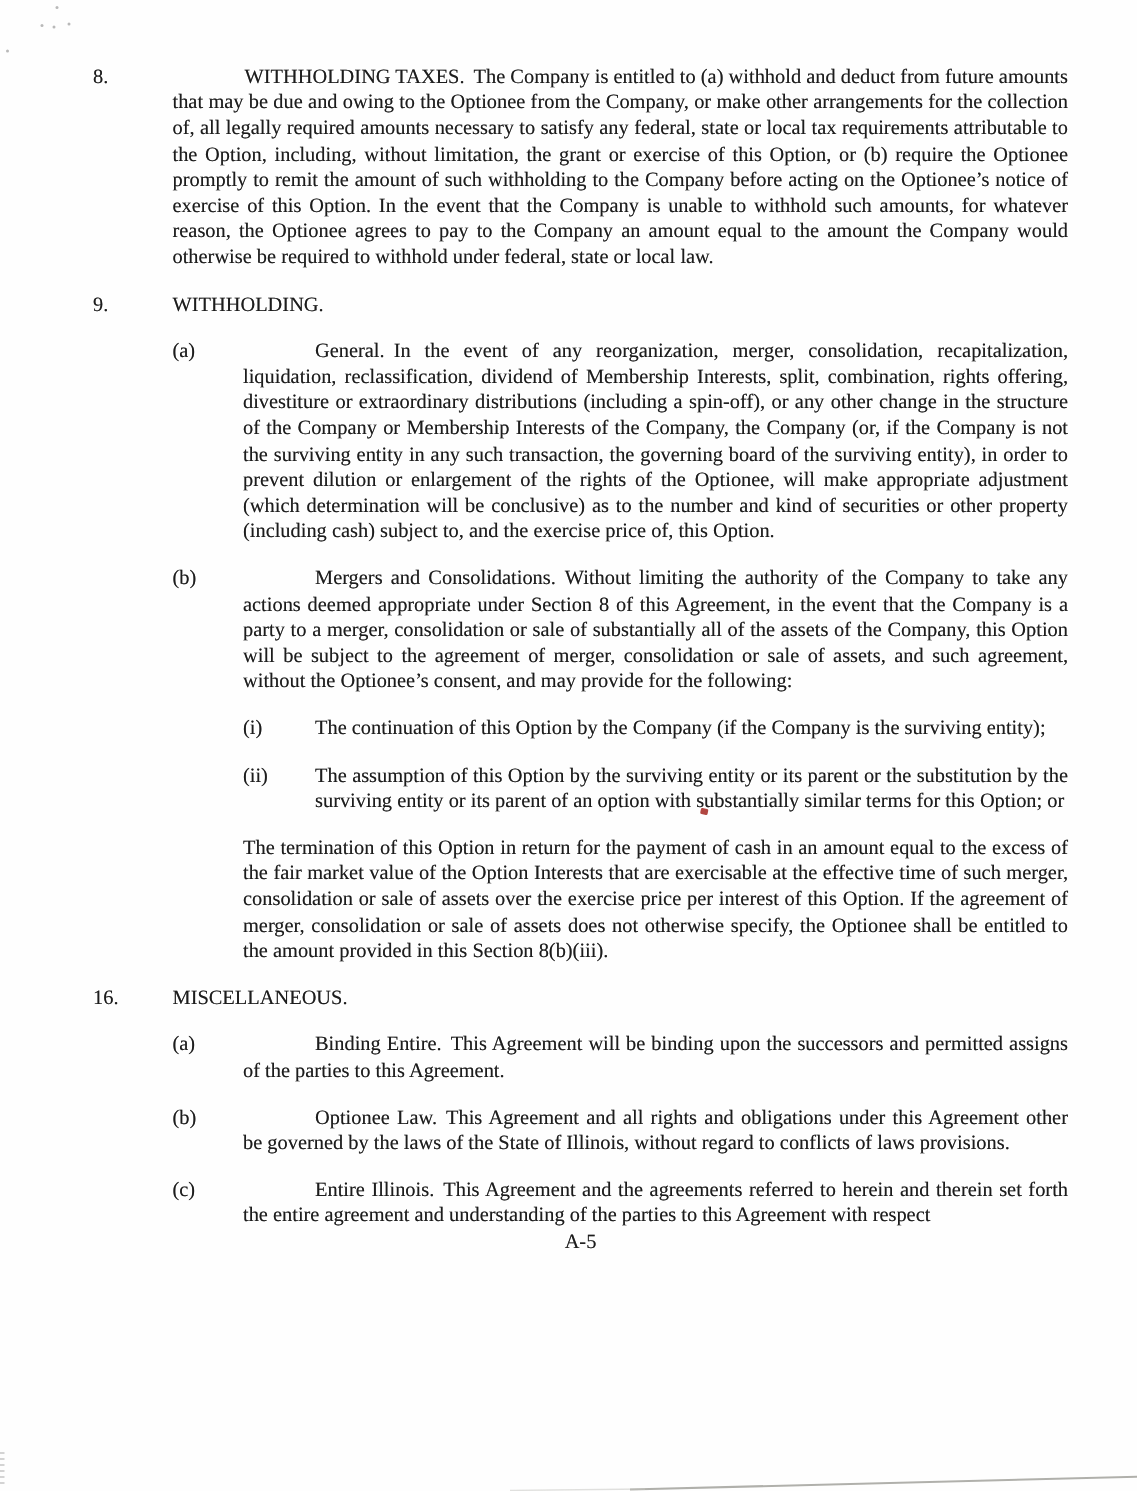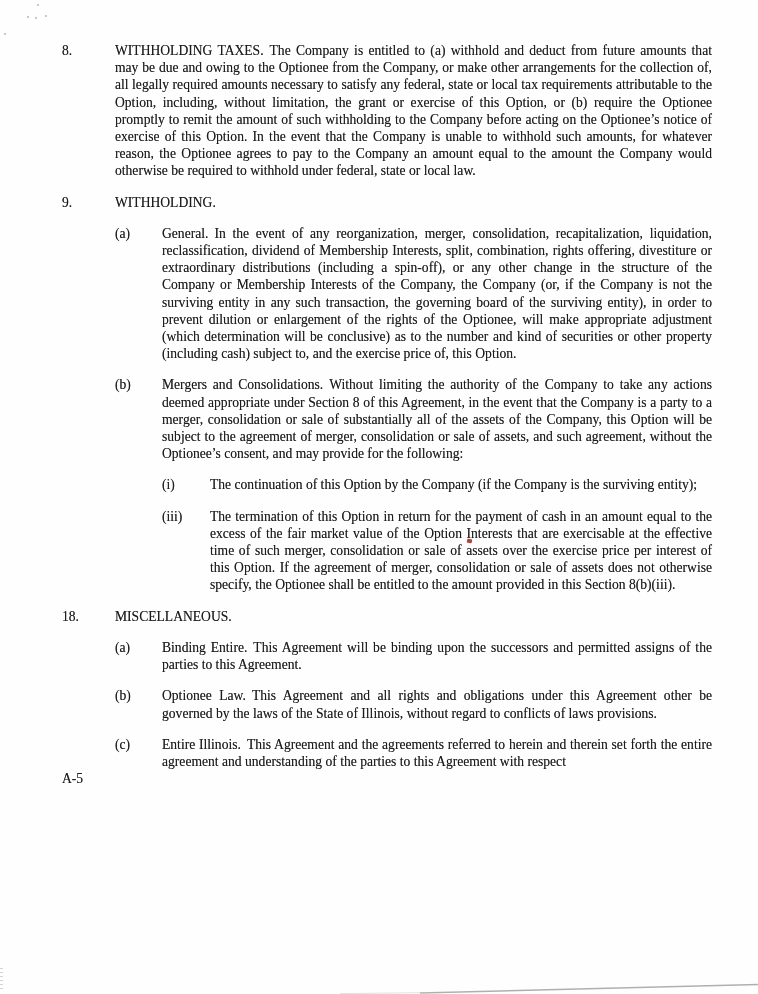--- a/index.html
+++ b/index.html
@@ -25,23 +25,23 @@
   .num   { width: 53px; flex: none; }
   .marker{ width: 47px; flex: none; }
   .imark { width: 48px; flex: none; }
   .sub   { margin-left: 53px; }
   .item  { margin-left: 100px; }
   .body  { flex: 1; text-align: justify; }
   .u {
     text-underline-offset: 2px;
     text-decoration-thickness: 1px;
   }
-  .lbl { margin-right: 6px; }
+  .lbl { margin-right: 6px; margin-left: 48px; }
   .footer {
-    text-align: left;
+    text-align: center;
     font-size: 13.6px;
     line-height: 17.2px;
     color: #1d1d1d;
     text-shadow: 0 0 0.4px rgba(20,20,20,0.55);
   }
   
   .speck {
     position: absolute;
     background: #b9b9b9;
     border-radius: 50%;
@@ -95,28 +95,31 @@
     <div class="row sub">
       <div class="marker">(b)</div>
       <div class="body"><span class="u lbl">Mergers and Consolidations.</span><span>Without limiting the authority of the Company to take any actions deemed appropriate under </span><span class="u">Section 8</span><span> of this Agreement, in the event that the Company is a party to a merger, consolidation or sale of substantially all of the assets of the Company, this Option will be subject to the agreement of merger, consolidation or sale of assets, and such agreement, without the Optionee’s consent, and may provide for the following:</span></div>
     </div>
 
     <div class="row item">
       <div class="imark">(i)</div>
       <div class="body">The continuation of this Option by the Company (if the Company is the surviving entity);</div>
     </div>
 
+    <div class="row item">
+      <div class="imark">(ii)</div>
+      <div class="body">The assumption of this Option by the surviving entity or its parent or the substitution by the surviving entity or its parent of an option with substantially similar terms for this Option; or</div>
+    </div>
 
     <div class="row item">
-      <div class="imark">(iii)</div>
       <div class="body"><span>The termination of this Option in return for the payment of cash in an amount equal to the excess of the fair market value of the Option Interests that are exercisable at the effective time of such merger, consolidation or sale of assets over the exercise price per interest of this Option.  If the agreement of merger, consolidation or sale of assets does not otherwise specify, the Optionee shall be entitled to the amount provided in this </span><span class="u">Section 8(b)(iii).</span><span></span></div>
     </div>
 
     <div class="row">
-      <div class="num">18.</div>
+      <div class="num">16.</div>
       <div class="body">MISCELLANEOUS.</div>
     </div>
 
     <div class="row sub">
       <div class="marker">(a)</div>
       <div class="body"><span class="u lbl">Binding Entire.</span><span>This Agreement will be binding upon the successors and permitted assigns of the parties to this Agreement.</span></div>
     </div>
 
     <div class="row sub">
       <div class="marker">(b)</div>

